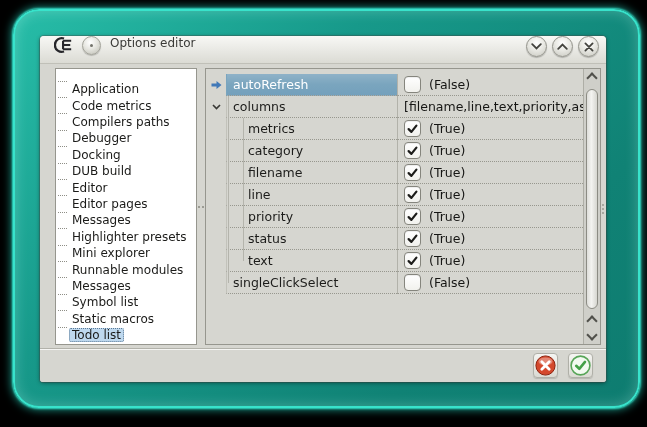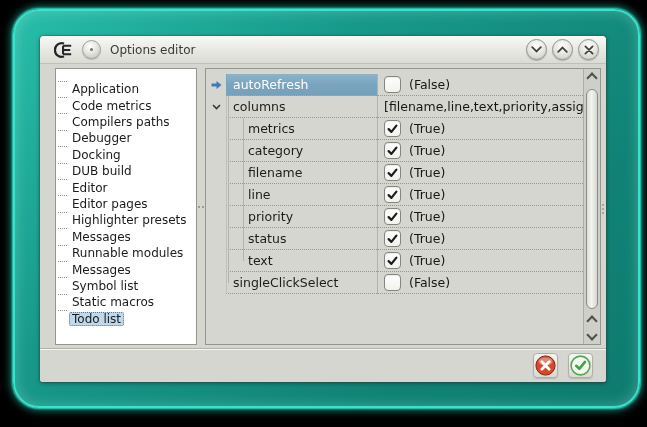--- a/index.html
+++ b/index.html
@@ -13,21 +13,21 @@
     box-shadow:0 0 9px 2px rgba(40,225,201,.6),0 0 2px 1px rgba(60,235,210,.9),
                inset 0 0 14px rgba(200,255,244,.28);}
 
   
   .dialog{position:absolute;left:40px;top:36px;width:566px;height:346px;background:#d6d6d0;
     border-radius:4px 4px 3px 3px;box-shadow:0 1px 4px rgba(0,0,0,.45),0 0 0 1px rgba(90,90,85,.35);}
 
   
   .titlebar{position:absolute;left:0;top:0;width:100%;height:28px;border-radius:4px 4px 0 0;
     background:linear-gradient(180deg,#f8f8f5 0%,#e8e8e3 55%,#dbdbd4 100%);
-    border-bottom:1px solid #c0c0b8;box-sizing:border-box;display:flex;align-items:center;}
+    border-bottom:1px solid #c0c0b8;box-sizing:border-box;display:flex;align-items:flex-start;}
   .logo{margin-left:14px;width:21px;height:18px;flex:none;}
   .sphere{margin-left:7px;width:17px;height:17px;border-radius:50%;flex:none;position:relative;
     background:radial-gradient(circle at 42% 32%,#ffffff 0%,#e6e6e0 45%,#cfcfc7 75%,#c2c2ba 100%);
     border:1px solid #a3a39a;box-shadow:0 1px 1px rgba(0,0,0,.2);}
   .sphere::after{content:"";position:absolute;left:7px;top:7px;width:3px;height:3px;border-radius:50%;background:#74746c;}
   .title-text{margin-left:9px;font-size:12px;color:#3b3b38;}
   .tb-buttons{margin-left:auto;margin-right:7px;display:flex;gap:5px;}
   .tb-btn{width:21px;height:21px;border-radius:50%;
     background:radial-gradient(circle at 50% 32%,#ffffff 0%,#ececе7 40%,#d7d7d0 75%,#c8c8c0 100%);
     background:radial-gradient(circle at 50% 32%,#ffffff 0%,#ececc e7 40%,#d7d7d0 75%,#c8c8c0 100%);
@@ -47,21 +47,21 @@
   .splitter{position:absolute;left:157px;top:32px;width:8px;height:277px;display:flex;align-items:center;justify-content:center;}
   .splitter-grip{display:flex;gap:2px;}
   .splitter-grip i{width:2px;height:2px;border-radius:50%;background:#88888。0;background:#888880;display:block;}
 
   
   .grid-panel{position:absolute;left:165px;top:32px;width:396px;height:277px;background:#d6d6d0;
     border:1px solid #96968e;box-sizing:border-box;overflow:hidden;}
   .rows{position:absolute;left:0;top:5px;right:17px;}
   .row{display:flex;height:22px;align-items:stretch;}
   .gut{width:20px;flex:none;display:flex;align-items:center;justify-content:center;}
-  .nm{width:151px;flex:none;box-sizing:border-box;border-bottom:1px dotted #97978e;border-left:1px solid #c2c2ba;
+  .nm{width:171px;flex:none;box-sizing:border-box;border-bottom:1px dotted #97978e;border-left:1px solid #c2c2ba;
     display:flex;align-items:center;padding-left:6px;font-size:12.5px;color:#1c1c1a;overflow:hidden;white-space:nowrap;}
   .row.child .nm{padding-left:21px;}
   .row.sel .nm{background:linear-gradient(180deg,#8fb2c8 0%,#7AA5be 50%,#74A0bc 100%);
     background:linear-gradient(180deg,#8fb2c8 0%,#7aa5be 50%,#74a0bc 100%);color:#fff;border-left-color:#7aa5be;}
   .val{flex:1;box-sizing:border-box;border-left:1px solid #b2b2aa;border-bottom:1px dotted #97978e;
     display:flex;align-items:center;padding-left:6px;font-size:12.5px;color:#161614;overflow:hidden;white-space:nowrap;}
   .cb{width:15px;height:15px;flex:none;border:1px solid #85857d;border-radius:4px;margin-right:8px;
     background:linear-gradient(180deg,#ffffff,#f1f1ed);display:flex;align-items:center;justify-content:center;
     box-shadow:inset 0 1px 1px rgba(0,0,0,.07);}
   .tree-line{position:absolute;width:1px;background:#b4b4ac;}
@@ -153,25 +153,29 @@
       <div class="tree-item">
         <span class="branch"></span>
         <span class="lbl">Editor</span>
       </div>
       <div class="tree-item">
         <span class="branch"></span>
         <span class="lbl">Editor pages</span>
       </div>
       <div class="tree-item">
         <span class="branch"></span>
+        <span class="lbl">Messages</span>
+      </div>
+      <div class="tree-item">
+        <span class="branch"></span>
         <span class="lbl">Highlighter presets</span>
       </div>
       <div class="tree-item">
         <span class="branch"></span>
-        <span class="lbl">Messages</span>
+        <span class="lbl">Mini explorer</span>
       </div>
       <div class="tree-item">
         <span class="branch"></span>
         <span class="lbl">Runnable modules</span>
       </div>
       <div class="tree-item">
         <span class="branch"></span>
         <span class="lbl">Messages</span>
       </div>
       <div class="tree-item">

